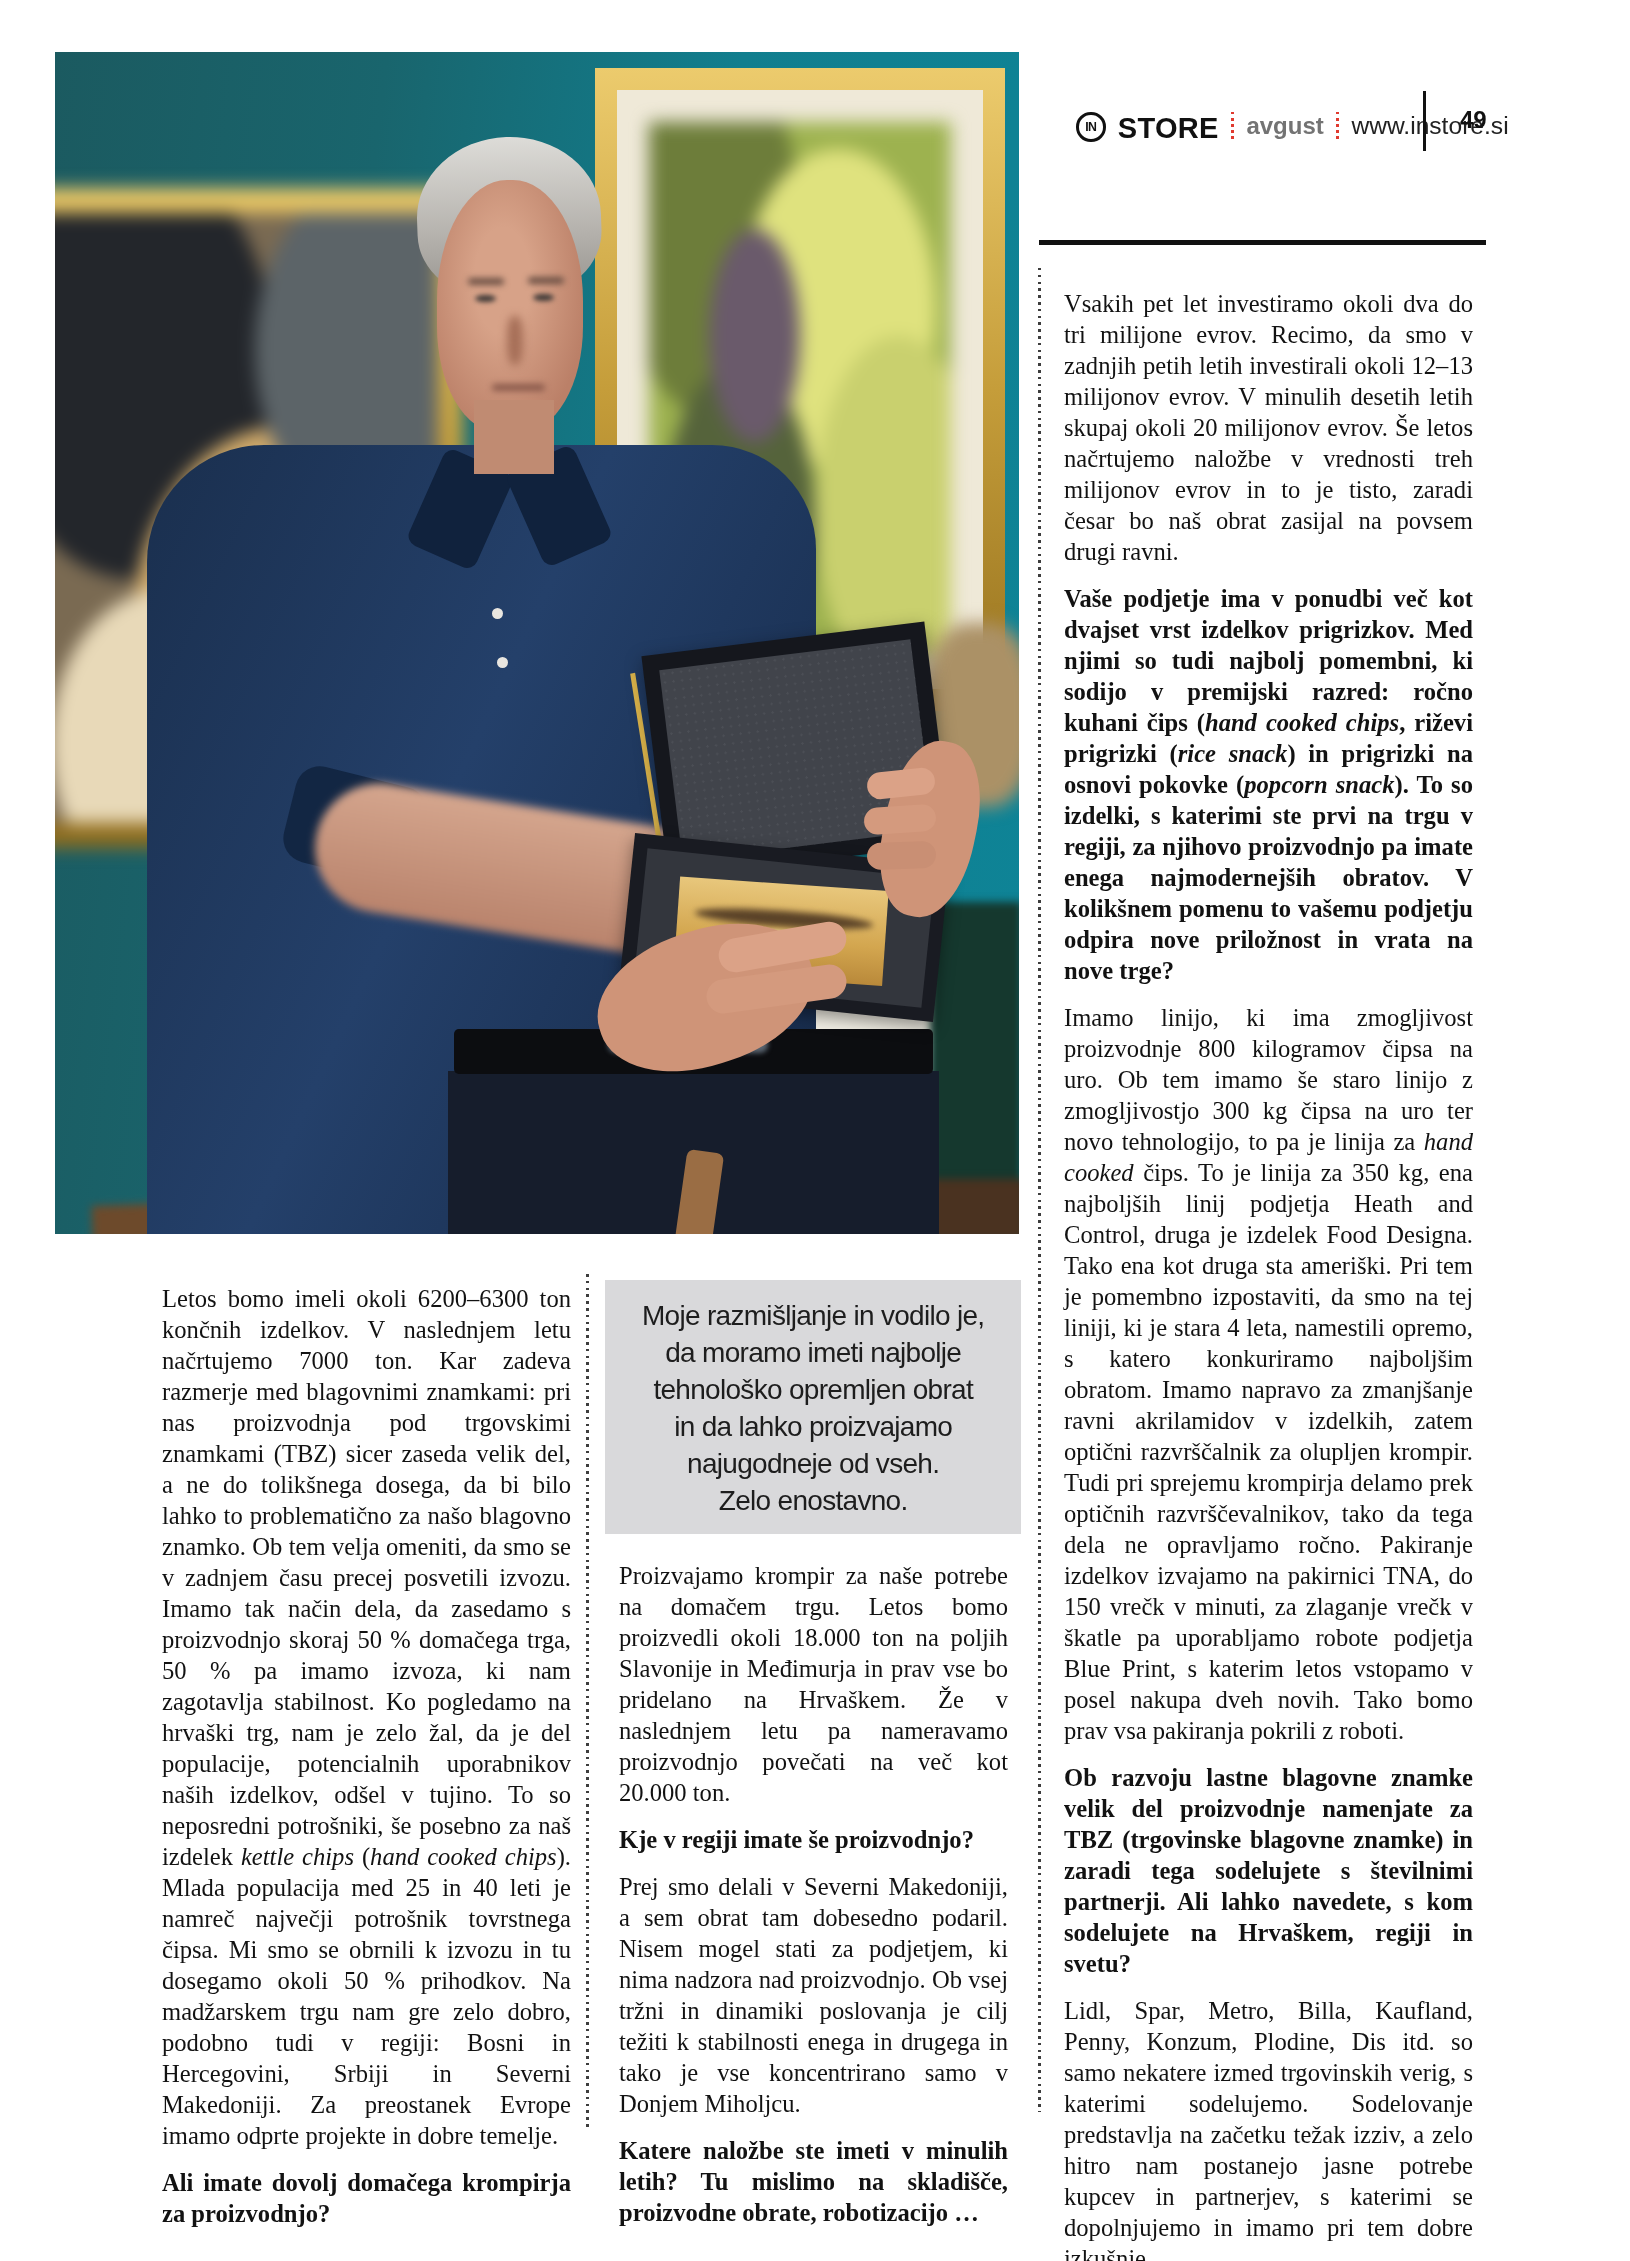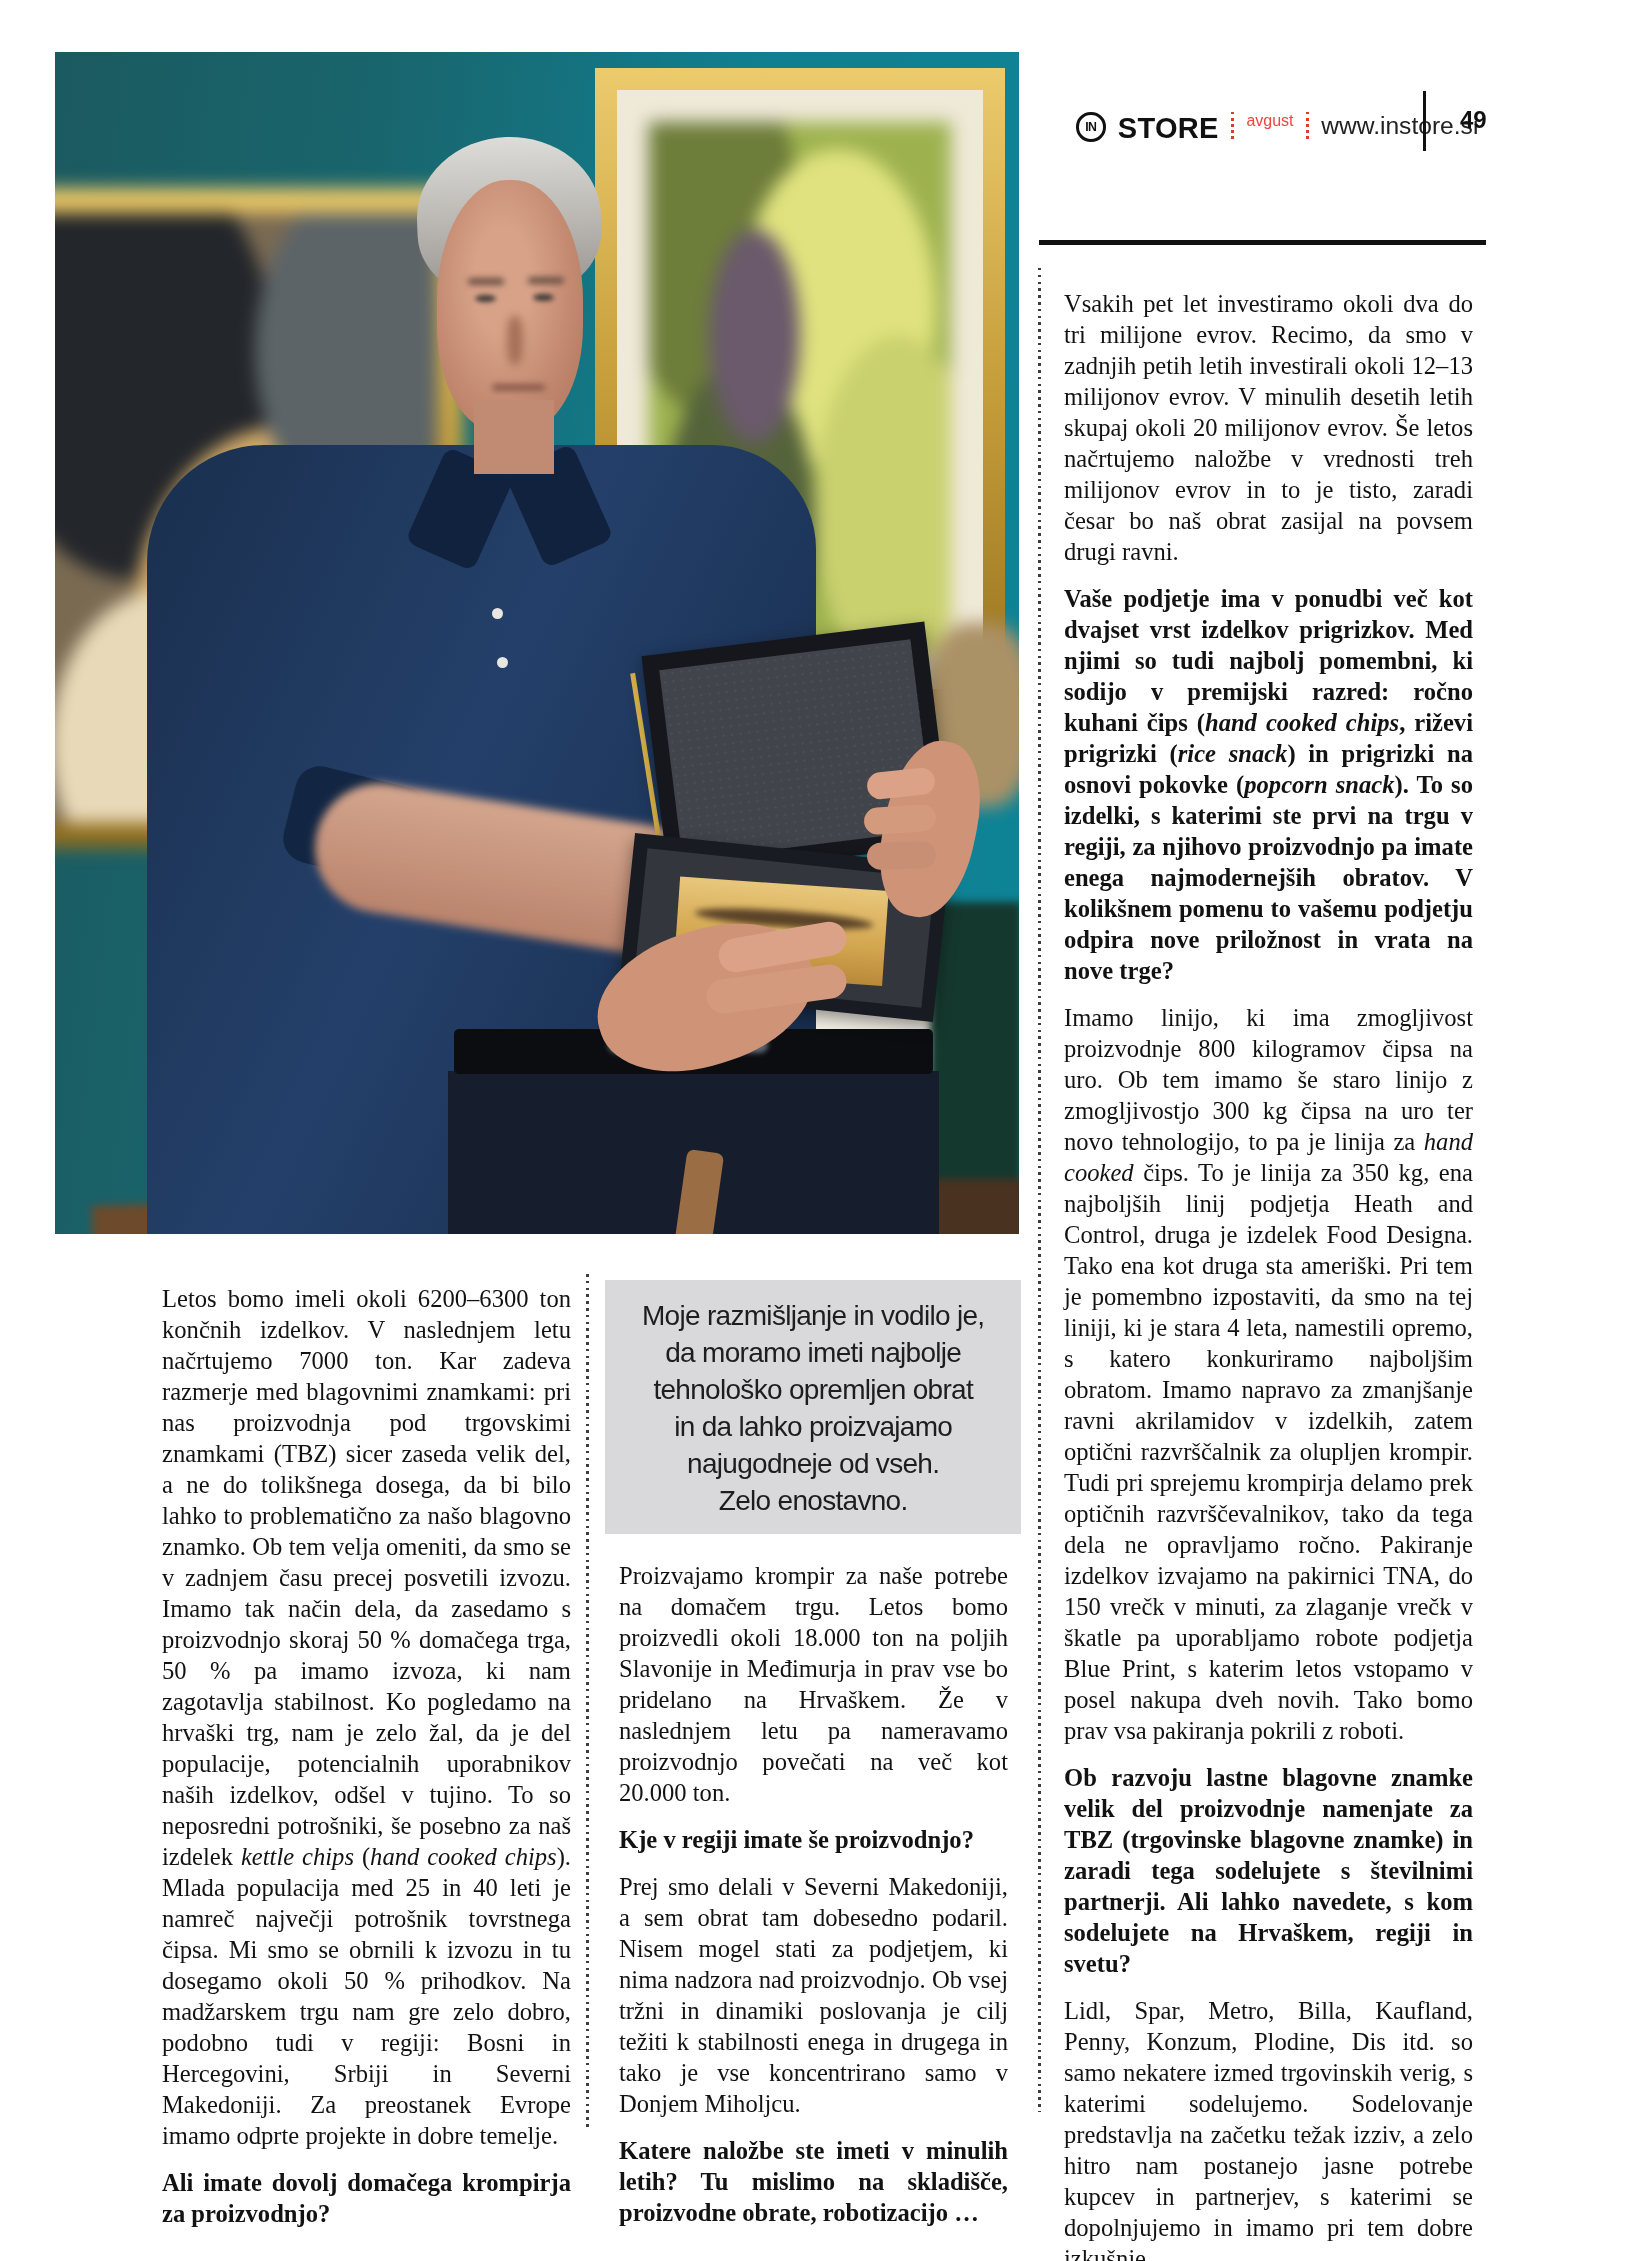--- a/index.html
+++ b/index.html
@@ -6,21 +6,21 @@
   .page{position:relative;width:1630px;height:2261px;background:#ffffff;overflow:hidden;
         font-family:"Liberation Serif","DejaVu Serif",serif;color:#121212;}
 
   
   .brandline{position:absolute;left:1076px;top:112px;display:flex;align-items:flex-start;gap:12.3px;
              font-family:"Liberation Sans","DejaVu Sans",sans-serif;}
   .logo-circle{width:29.5px;height:29.5px;border:3.1px solid #111;border-radius:50%;
                display:flex;align-items:center;justify-content:center;box-sizing:border-box;}
   .logo-circle span{font-size:12.3px;font-weight:700;letter-spacing:-0.6px;color:#111;}
   .brand-store{font-size:29px;font-weight:700;letter-spacing:0.3px;color:#111;}
-  .brand-month{font-size:16px;font-weight:400;color:#ef4444;}
+  .brand-month{font-size:24px;font-weight:700;color:#737373;}
   .brand-site{font-size:24.6px;font-weight:400;color:#222;}
   .red-dots{width:3.1px;height:28px;
             background:repeating-linear-gradient(to bottom,#e03a2f 0 2.5px,transparent 2.5px 6.1px);}
   .head-vbar{position:absolute;left:1423px;top:91px;width:3.1px;height:60px;background:#111;}
   .page-num{position:absolute;left:1460px;top:106px;font-family:"Liberation Sans","DejaVu Sans",sans-serif;
             font-size:24px;font-weight:700;color:#111;}
   .head-rule{position:absolute;left:1039px;top:240px;width:447px;height:4.9px;background:#111;}
 
   
   .vdots{position:absolute;width:2.5px;

